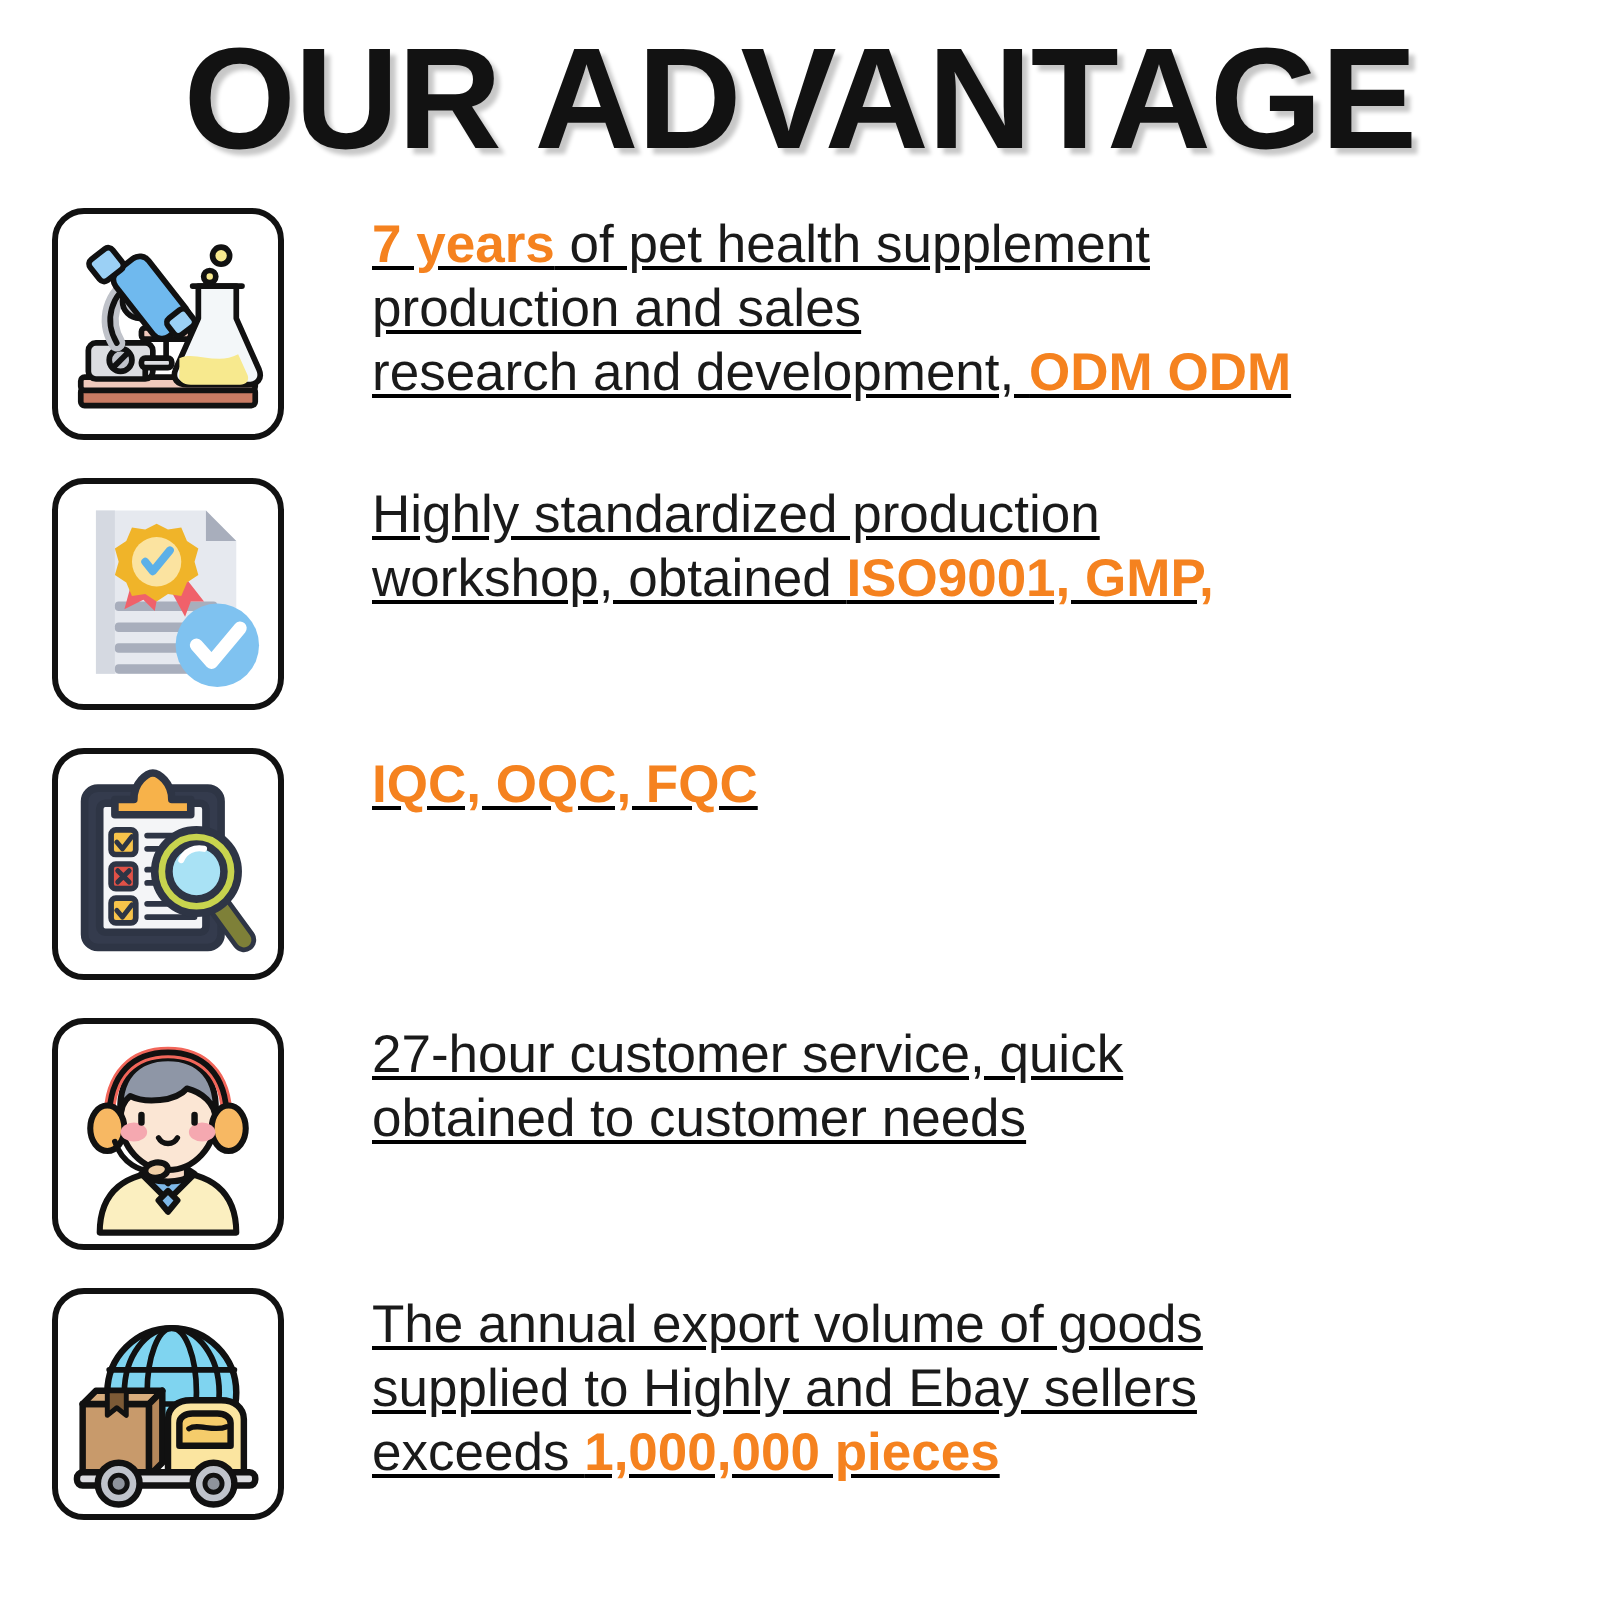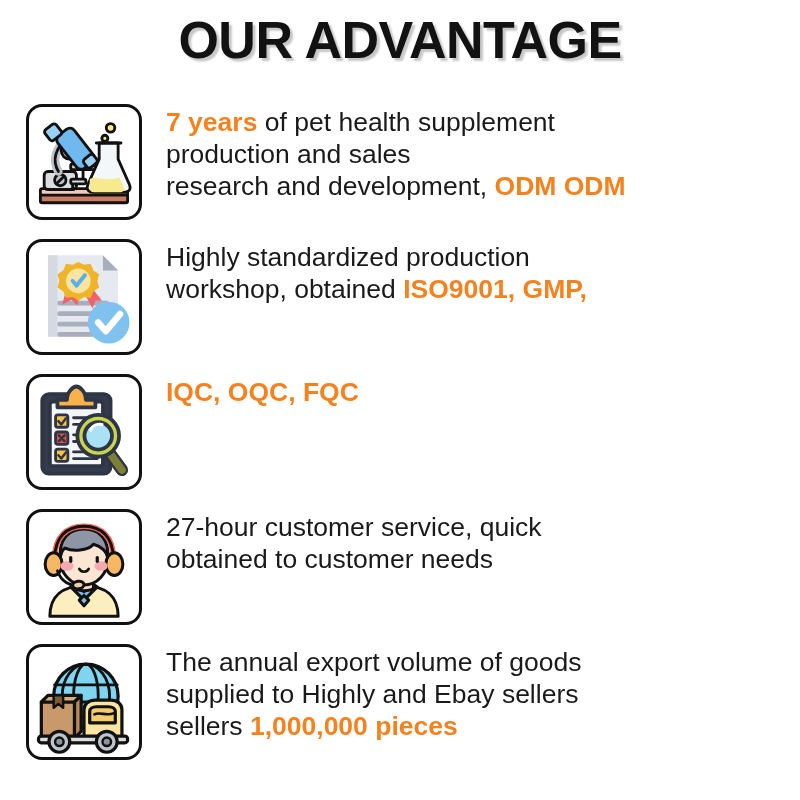--- a/index.html
+++ b/index.html
@@ -21,21 +21,21 @@
     position: absolute;
     left: 0;
     top: 14px;
     width: 800px;
     text-align: center;
   }
   .title {
     display: inline-block;
     font-family: "Liberation Sans", sans-serif;
     font-weight: 700;
-    font-size: 52px;
+    font-size: 72px;
     line-height: 1.0;
     letter-spacing: -0.5px;
     color: #121212;
     text-shadow: 3px 3px 2px rgba(0,0,0,0.22);
   }
 
   
   .rows {
     position: absolute;
     left: 0;
@@ -58,23 +58,24 @@
     border: 3px solid #111111;
     border-radius: 16px;
     background: #ffffff;
     box-sizing: border-box;
     overflow: hidden;
   }
   .icon-box svg { display: block; width: 100%; height: 100%; }
 
   .text-col {
     flex: 1 1 auto;
-    padding-left: 24px;
+    padding-left: 44px;
     padding-right: 16px;
     padding-top: 6px;
+    text-decoration: underline;
   }
   .line {
     font-family: "Liberation Sans", sans-serif;
     font-size: 26.5px;
     line-height: 32px;
     color: #1a1a1a;
     font-weight: 400;
     white-space: nowrap;
   }
   .hl {
@@ -277,18 +278,18 @@
             <circle cx="32" cy="100" r="11" fill="#BFC3CB"></circle>
             <circle cx="32" cy="100" r="4.5" fill="#8E939C" stroke-width="2.6"></circle>
             <circle cx="82" cy="100" r="11" fill="#BFC3CB"></circle>
             <circle cx="82" cy="100" r="4.5" fill="#8E939C" stroke-width="2.6"></circle>
           </g>
         </svg>
       </div>
       <div class="text-col">
         <div class="line"><span>The annual export volume of goods</span></div>
         <div class="line"><span>supplied to Highly and Ebay sellers</span></div>
-        <div class="line"><span>sellers </span><span class="hl">1,000,000 pieces</span></div>
+        <div class="line"><span>exceeds </span><span class="hl">1,000,000 pieces</span></div>
       </div>
     </div>
 
   </div>
 </div>
 
 </body></html>

